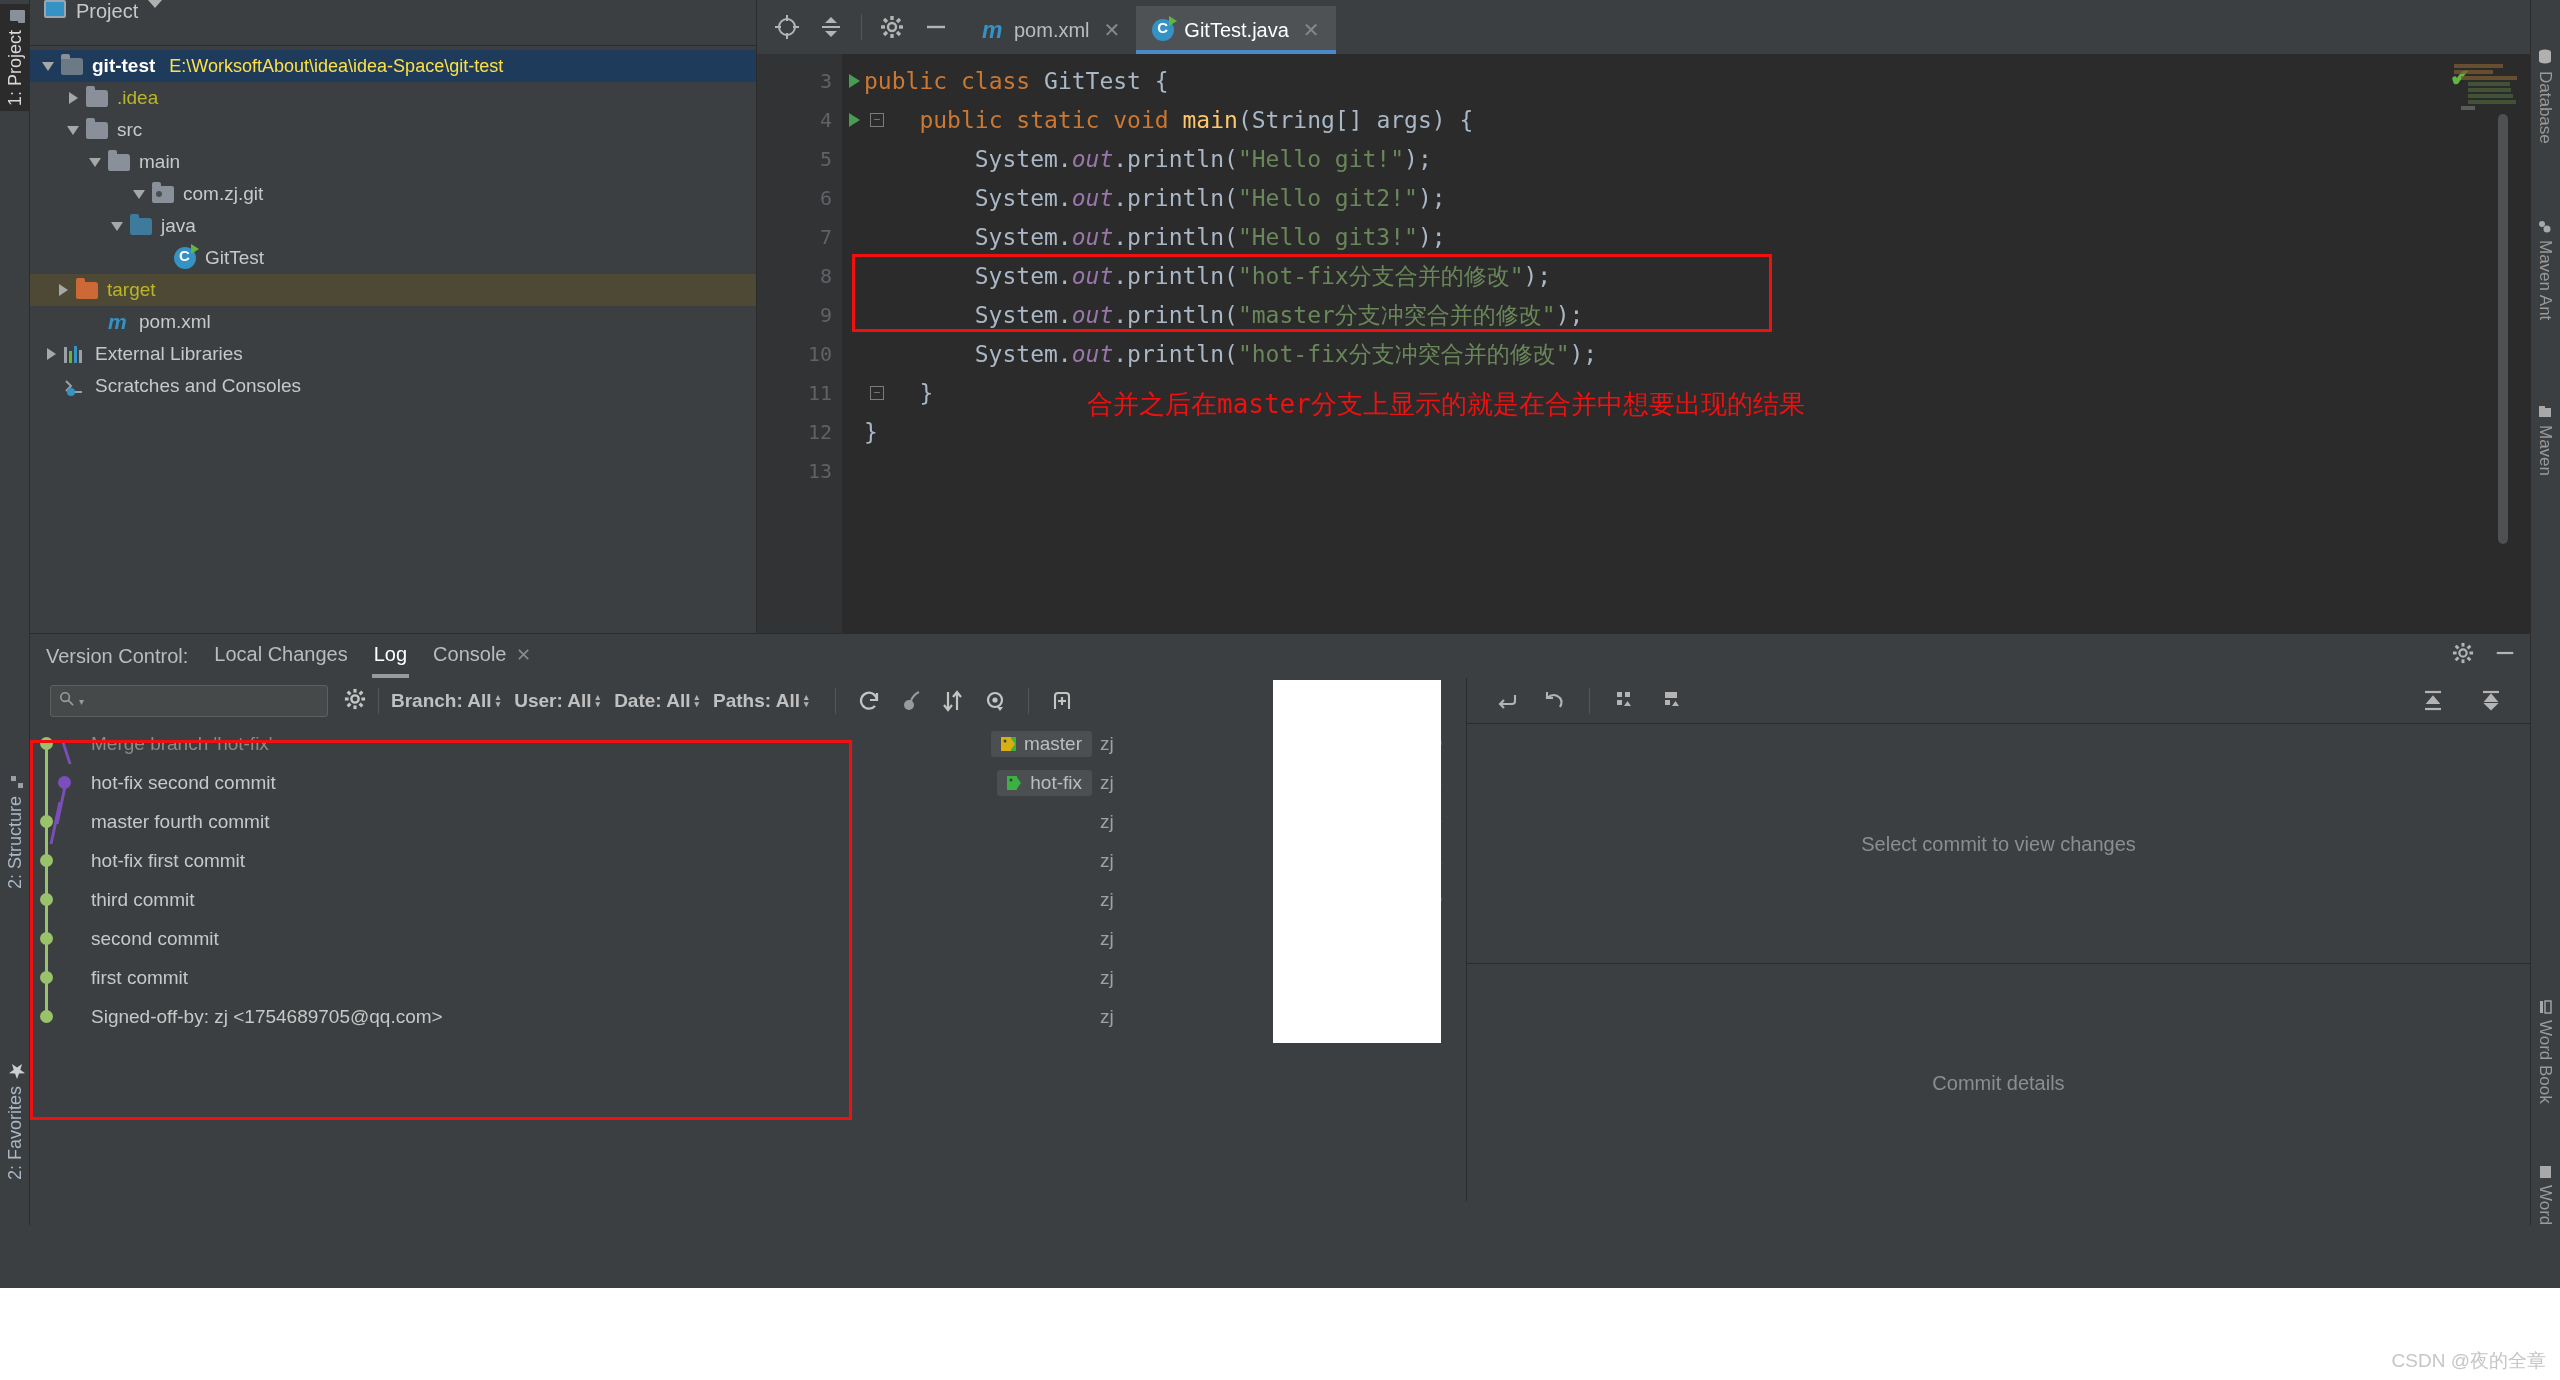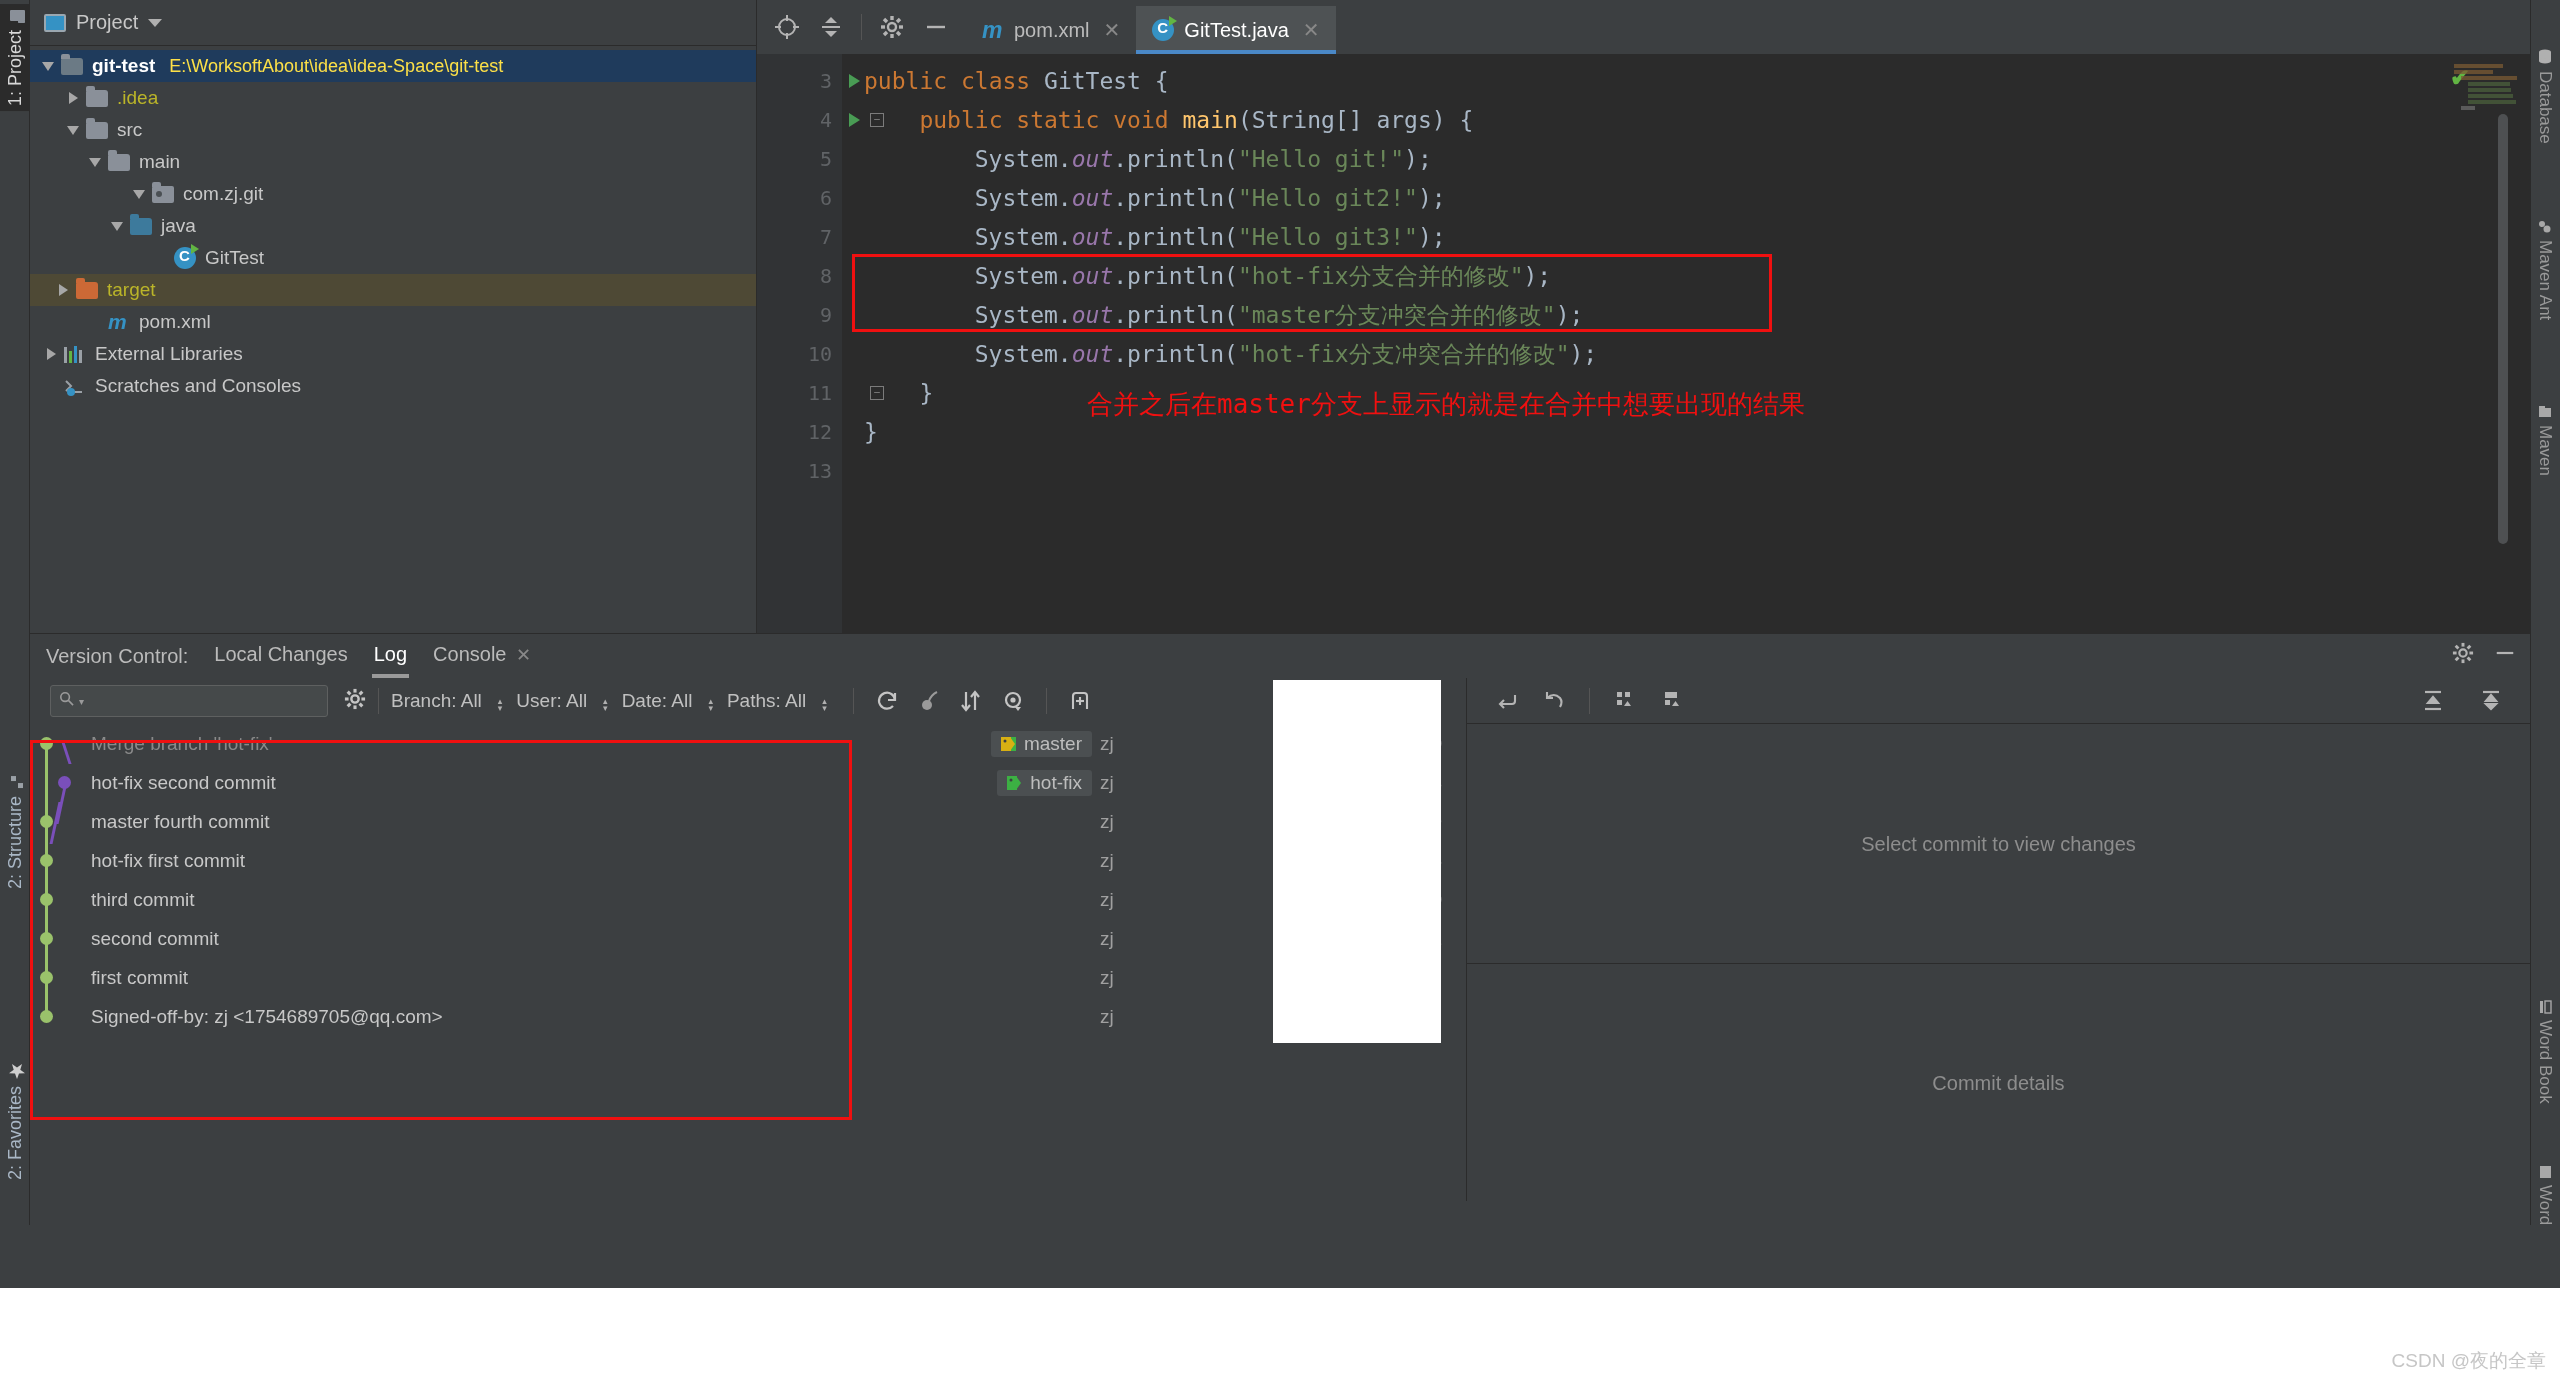--- a/index.html
+++ b/index.html
@@ -43,21 +43,21 @@
     font-size: 17px; color: #9a9a9a; white-space: nowrap;
     display: flex; align-items: center; gap: 6px; padding: 5px 0;
   }
 
   
   .project-panel {
     position: absolute; left: 30px; top: 0; width: 727px; height: 633px;
     background: #3c3f41; border-right: 1px solid #2b2b2b;
   }
   .project-header {
-    height: 46px; display: flex; align-items: center; gap: 10px;
+    height: 46px; display: flex; align-items: flex-start; gap: 10px;
     padding: 0 14px; background: #3c3f41;
     border-bottom: 1px solid #2b2b2b;
   }
   .proj-icon { width: 22px; height: 18px; border: 2px solid #9aa7b0; background:#3592c4; border-radius:2px; }
   .project-title { font-size: 20px; color: #c8c8c8; }
   .caret-down {
     width: 0; height: 0; border-left: 7px solid transparent;
     border-right: 7px solid transparent; border-top: 8px solid #b0b0b0;
   }
   .tree { padding-top: 4px; font-size: 19px; }
@@ -127,21 +127,21 @@
   .vc-tab{position:relative;padding-bottom:4px;}
   .vc-tab.active{color:#ffffff;}
   .vc-tab.active:after{content:"";position:absolute;left:-2px;right:-2px;bottom:-8px;height:4px;background:#9a9a9a;}
   .vc-right-btns{position:absolute;right:14px;top:8px;display:flex;gap:20px;color:#b4b4b4;font-size:22px;}
   .vc-body{position:absolute;top:44px;left:0;right:0;bottom:0;display:flex;}
   .log-col{width:1437px;flex:0 0 1437px;border-right:1px solid #2b2b2b;position:relative;}
   .log-toolbar{height:46px;display:flex;align-items:center;gap:0;padding-left:20px;}
   .search-box{width:278px;height:32px;background:#45494a;border:1px solid #5e6060;border-radius:3px;display:flex;align-items:center;padding:0 8px;gap:5px;color:#808080;font-size:17px;}
   .gear{margin-left:16px;color:#b4b4b4;font-size:20px;}
   .filt-div{width:1px;height:26px;background:#555;margin:0 12px;}
-  .filter{font-size:19px;color:#c0c0c0;display:flex;align-items:flex-end;gap:16px;margin-right:14px;white-space:nowrap;}
+  .filter{font-size:19px;color:#c0c0c0;display:flex;align-items:center;gap:4px;margin-right:14px;white-space:nowrap;font-weight:bold;}
   .spin{display:inline-flex;flex-direction:column;font-size:9px;line-height:7px;color:#b0b0b0;}
   .ltool{width:42px;height:42px;display:flex;align-items:center;justify-content:center;color:#b4b4b4;font-size:21px;}
   .log-list{position:absolute;top:46px;left:0;right:0;bottom:0;font-size:19px;}
   .log-row{display:flex;align-items:center;height:39px;position:relative;}
   .graph-cell{width:55px;flex:0 0 55px;position:relative;height:39px;}
   .node{position:absolute;width:13px;height:13px;border-radius:50%;}
   .subj{flex:1;color:#c8c8c8;padding-left:6px;white-space:nowrap;overflow:hidden;}
   .subj.dim{color:#8a8a8a;}
   .reftag{display:inline-flex;align-items:center;gap:7px;background:#4b4f51;border-radius:3px;padding:2px 10px;margin-right:8px;color:#bdbdbd;font-size:19px;}
   .tagico{width:16px;height:16px;transform:rotate(0deg);}

